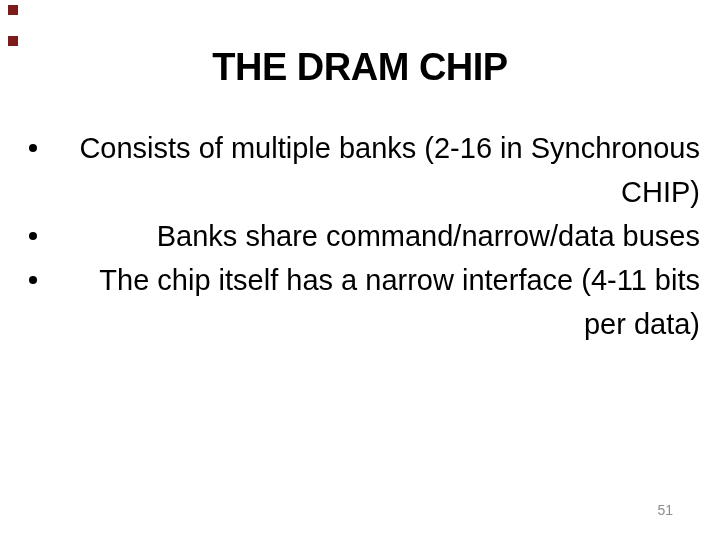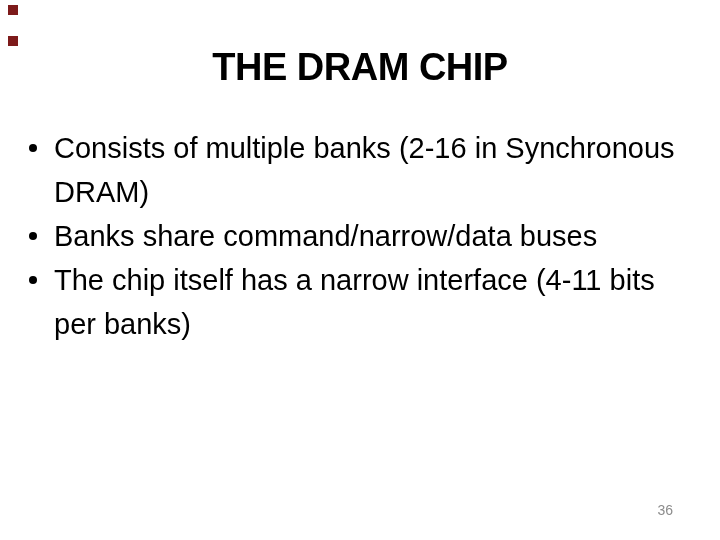--- a/index.html
+++ b/index.html
@@ -24,20 +24,21 @@
     position: absolute; left: 0; top: 48px; width: 720px;
     text-align: center;
     font-size: 38px; font-weight: bold; line-height: 1;
     letter-spacing: -0.5px;
     color: var(--title-color, #000000);
   }
   .bullet-list {
     position: absolute; left: 28px; top: 126px; width: 672px;
     font-size: 29px;
     color: var(--body-color, #000000);
+    text-align: right;
   }
   .bullet-item { display: flex; align-items: flex-start; }
   .bullet-marker {
     flex: 0 0 26px; width: 26px; height: 44px;
     display: block; position: relative;
   }
   .bullet-dot {
     position: absolute; left: 1px; top: 18px;
     width: 8px; height: 8px; border-radius: 50%;
     background: var(--body-color, #000000);
@@ -63,40 +64,40 @@
   <div class="slide-title">THE DRAM CHIP</div>
 
   <div class="bullet-list">
 
     <div class="bullet-item">
       <span class="bullet-marker">
         <span class="bullet-dot"></span>
       </span>
       <span class="bullet-lines">
         <span class="bullet-line">Consists of multiple banks (2-16 in Synchronous</span>
-        <span class="bullet-line">DRAM)</span>
+        <span class="bullet-line">CHIP)</span>
       </span>
     </div>
 
     <div class="bullet-item">
       <span class="bullet-marker">
         <span class="bullet-dot"></span>
       </span>
       <span class="bullet-lines">
         <span class="bullet-line">Banks share command/narrow/data buses</span>
       </span>
     </div>
 
     <div class="bullet-item">
       <span class="bullet-marker">
         <span class="bullet-dot"></span>
       </span>
       <span class="bullet-lines">
         <span class="bullet-line">The chip itself has a narrow interface (4-11 bits</span>
-        <span class="bullet-line">per banks)</span>
+        <span class="bullet-line">per data)</span>
       </span>
     </div>
 
   </div>
 
-  <div class="page-number">36</div>
+  <div class="page-number">51</div>
 
 </div>
 
 </body></html>

